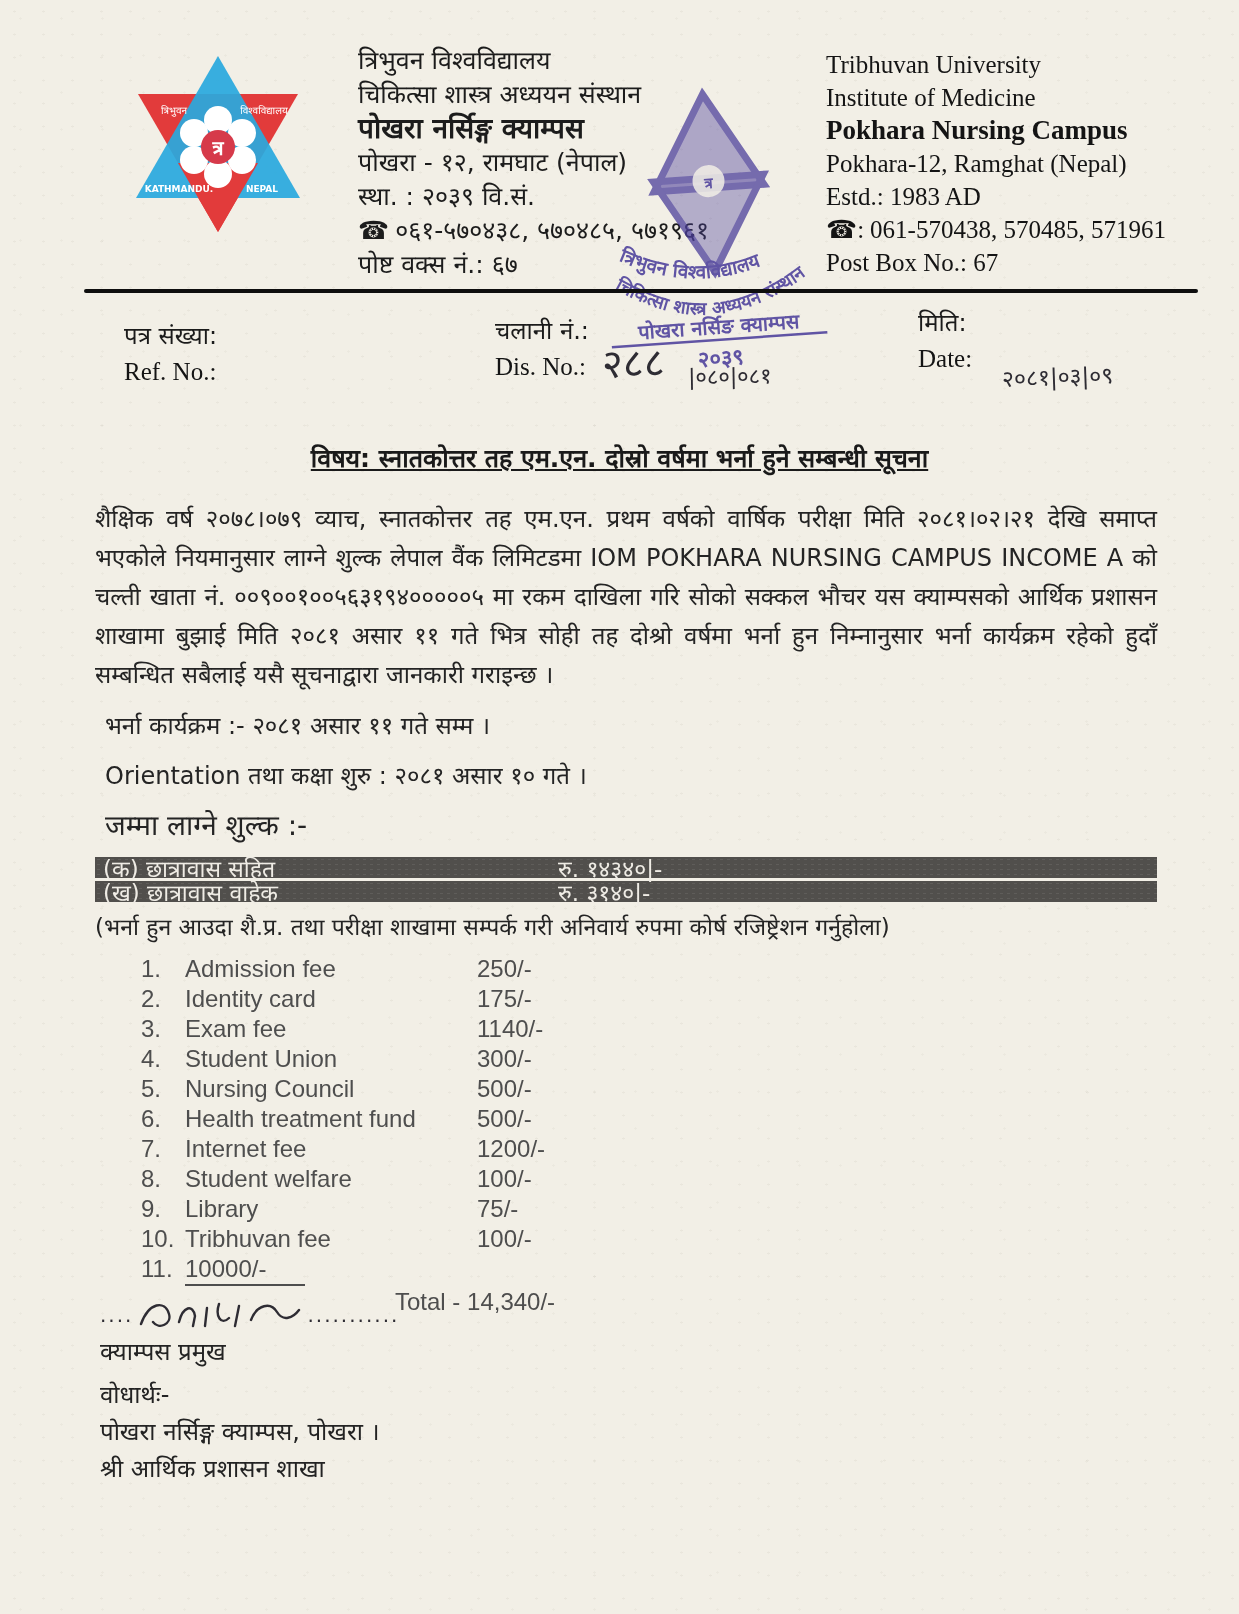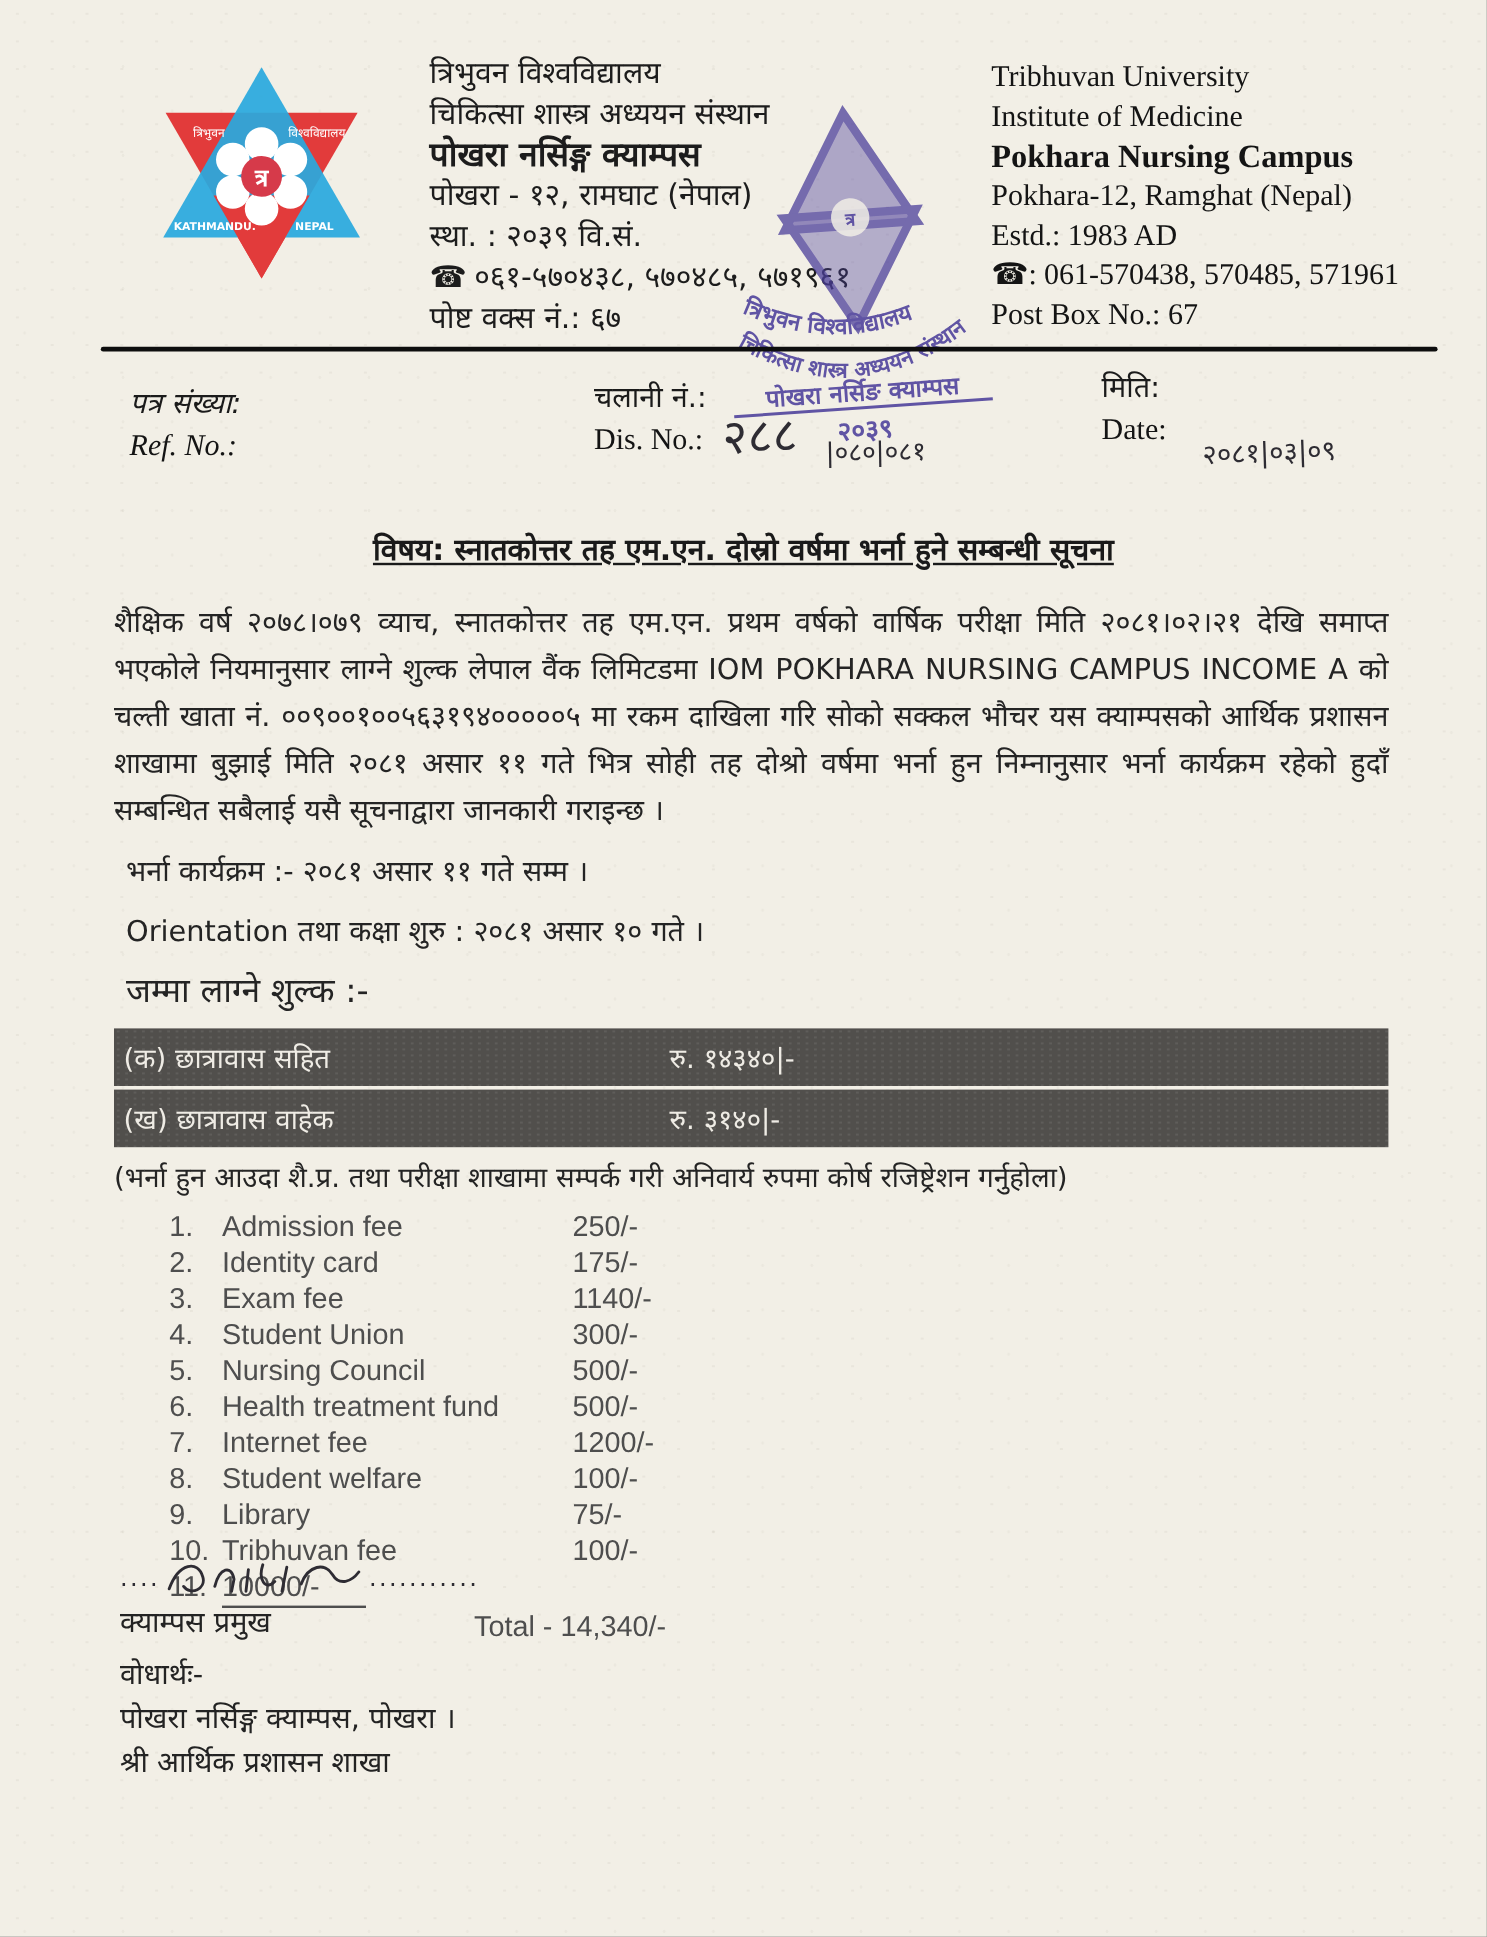--- a/index.html
+++ b/index.html
@@ -23,40 +23,40 @@
   .np-block{position:absolute;left:358px;top:44px;font-size:25px;line-height:34px;color:#1c1c1c;}
   .np-block .campus{font-weight:bold;font-size:28px;}
   .en-block{position:absolute;left:826px;top:48px;font-family:"Liberation Serif", serif;
     font-size:25px;line-height:33px;color:#141414;}
   .en-block .campus{font-weight:bold;font-size:27px;}
   .phone-row .icon{margin-right:6px;}
   .stamp{position:absolute;left:552px;top:76px;width:320px;height:310px;
     transform:rotate(-4deg);opacity:.88;pointer-events:none;}
   .divider{position:absolute;left:84px;top:289px;width:1114px;height:4px;background:#0e0e0e;border-radius:2px;}
   
-  .ref-left{position:absolute;left:108px;top:318px;font-style:italic;}
+  .ref-left{position:absolute;left:124px;top:318px;}
   .ref-mid{position:absolute;left:495px;top:313px;}
   .ref-right{position:absolute;left:918px;top:305px;}
   .ref-np{font-size:24px;color:#1b1b1b;line-height:36px;}
   .ref-en{font-family:"Liberation Serif", serif;font-size:25px;color:#141414;line-height:36px;}
   .hand{color:#2e2c33;}
   .dis-hand{position:absolute;left:602px;top:334px;font-size:40px;transform:rotate(-2deg);}
   .dis-hand-sub{position:absolute;left:688px;top:360px;font-size:22px;transform:rotate(-1deg);}
   .date-hand{position:absolute;left:1002px;top:360px;font-size:23px;transform:rotate(-2deg);}
   
   .subject{position:absolute;left:0;top:440px;width:100%;text-align:center;
     font-size:25px;font-weight:600;color:#1a1a1a;text-decoration:underline;}
   
   .content{position:absolute;left:95px;top:500px;width:1062px;}
   .para{font-size:24px;line-height:39px;text-align:justify;color:#242424;}
   .line-strong{font-size:24px;color:#242424;margin-top:12px;line-height:38px;padding-left:10px;}
   .fees-heading{font-size:28px;color:#242424;margin-top:10px;padding-left:10px;}
   .hl-table{margin-top:14px;}
   .hl-row{display:flex;align-items:center;background:#514f4c;color:#efece5;
-    font-size:23px;height:48px;padding:0 8px;margin-bottom:3px;
+    font-size:23px;height:21px;padding:0 8px;margin-bottom:3px;
     background-image:radial-gradient(rgba(255,255,255,.08) 1px, transparent 1.4px);
     background-size:7px 5px;}
   .hl-row .hl-label{width:455px;}
   .note{font-size:23px;color:#242424;margin-top:8px;}
   .fee-list{margin-top:12px;padding-left:46px;font-family:"Liberation Sans", sans-serif;color:#4e4e4e;}
   .fee-row{display:flex;font-size:24px;line-height:30px;}
   .fee-no{width:44px;}
   .fee-label{width:292px;}
   .fee-amt{width:120px;}
   .underlined{border-bottom:2px solid #4e4e4e;display:inline-block;}

